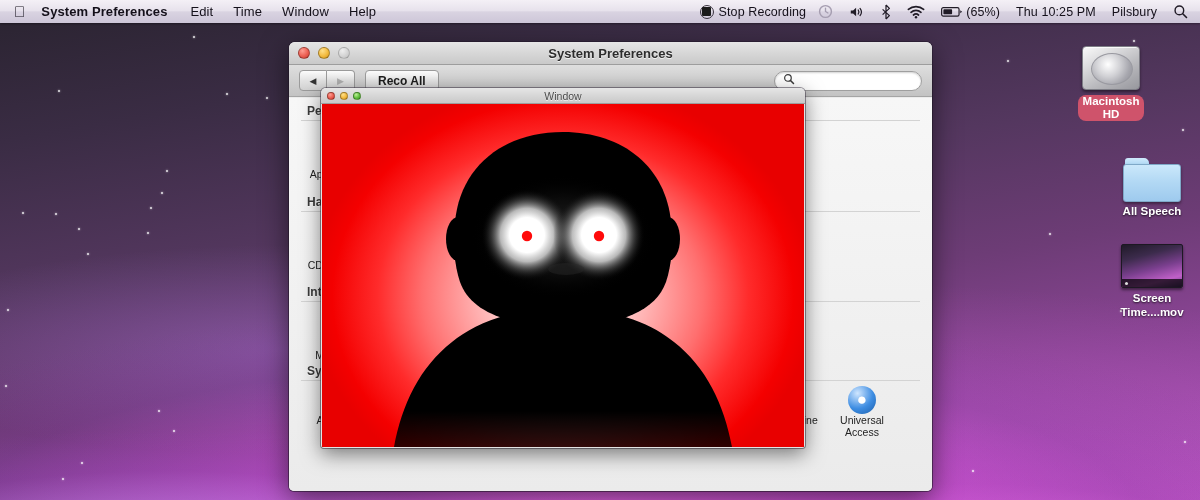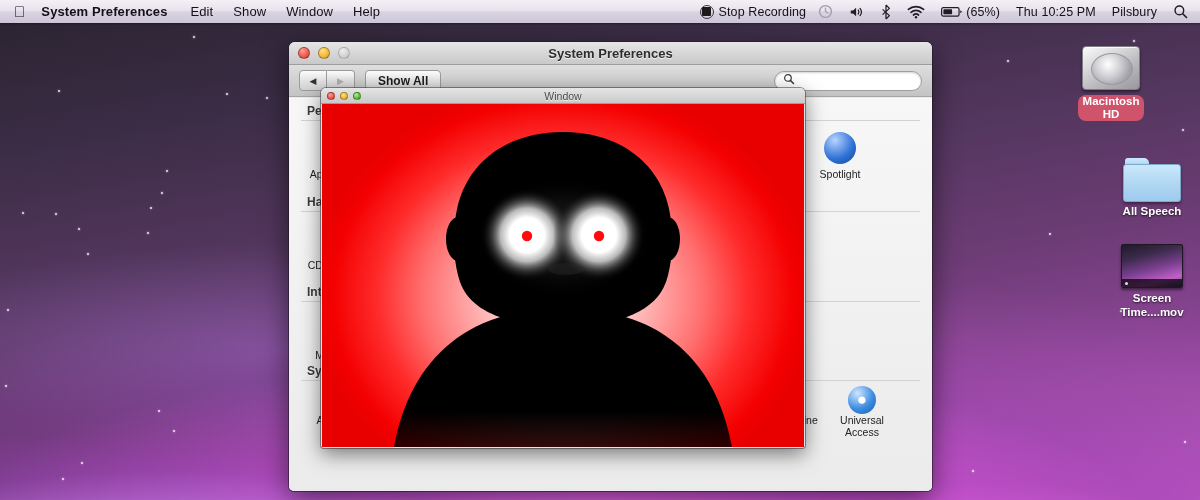--- a/index.html
+++ b/index.html
@@ -243,21 +243,21 @@
     <i style="left:972px;top:470px"></i>
       <i style="left:1007px;top:60px"></i>
   </div>
 </div>
 
 <div id="menubar">
   <div class="mb-left">
     <div class="mb-item apple"></div>
     <div class="mb-item bold">System Preferences</div>
     <div class="mb-item">Edit</div>
-    <div class="mb-item">Show</div>
+    <div class="mb-item">Time</div>
     <div class="mb-item">Window</div>
     <div class="mb-item">Help</div>
   </div>
 
   <div class="mb-right">
     <div class="mb-item" style="padding-right:4px">
       <span class="rec-circ">
           <span class="rec-sq"></span>
         </span>
       <span>Stop Recording</span>
@@ -354,47 +354,41 @@
       <span class="light grey"></span>
     </div>
     <div class="title">System Preferences</div>
   </div>
 
   <div class="toolbar">
     <div class="navgrp">
       <div class="navbtn">◀</div>
       <div class="navbtn">▶</div>
     </div>
-    <div class="showall">Show All</div>
+    <div class="showall">Reco All</div>
     <div class="searchfield">
       <span>
         <svg width="12" height="12" viewBox="0 0 16 16">
           <circle cx="6.6" cy="6.6" r="4.4" fill="none" stroke="#3a3a3a" stroke-width="1.6"></circle>
           <path d="M10 10 L14 14" stroke="#3a3a3a" stroke-width="2" stroke-linecap="round"></path>
         </svg>
       </span>
       <input type="text" placeholder="" style="">
     </div>
   </div>
 
   <div class="prefbody">
 
     <div class="section-hdr">Personal</div>
     <div class="grid">
       <div class="pref-item">
         <div class="ico">
           <div class="ci grey" style="border-radius:5px;background:linear-gradient(150deg,#fdfdfd,#dadade 50%,#a9a9b1);border:1px solid #8e8e96"></div>
         </div>
         <span class="nm">Appearance</span>
-      </div>
-      <div class="pref-item" style="margin-left:428px">
-        <div class="ico">
-            <div class="ci spot"></div>
-          </div>
-        <span class="nm">Spotlight</span>
       </div>
     </div>
 
     <div class="section-hdr">Hardware</div>
     <div class="grid">
       <div class="pref-item">
         <div class="ico">
           <div class="ci grey circ" style="background:radial-gradient(circle at 38% 30%,#fff,#d7d7dd 45%,#a8a8b0 100%)"></div>
         </div>
         <span class="nm">CDs &amp; DVDs</span>

